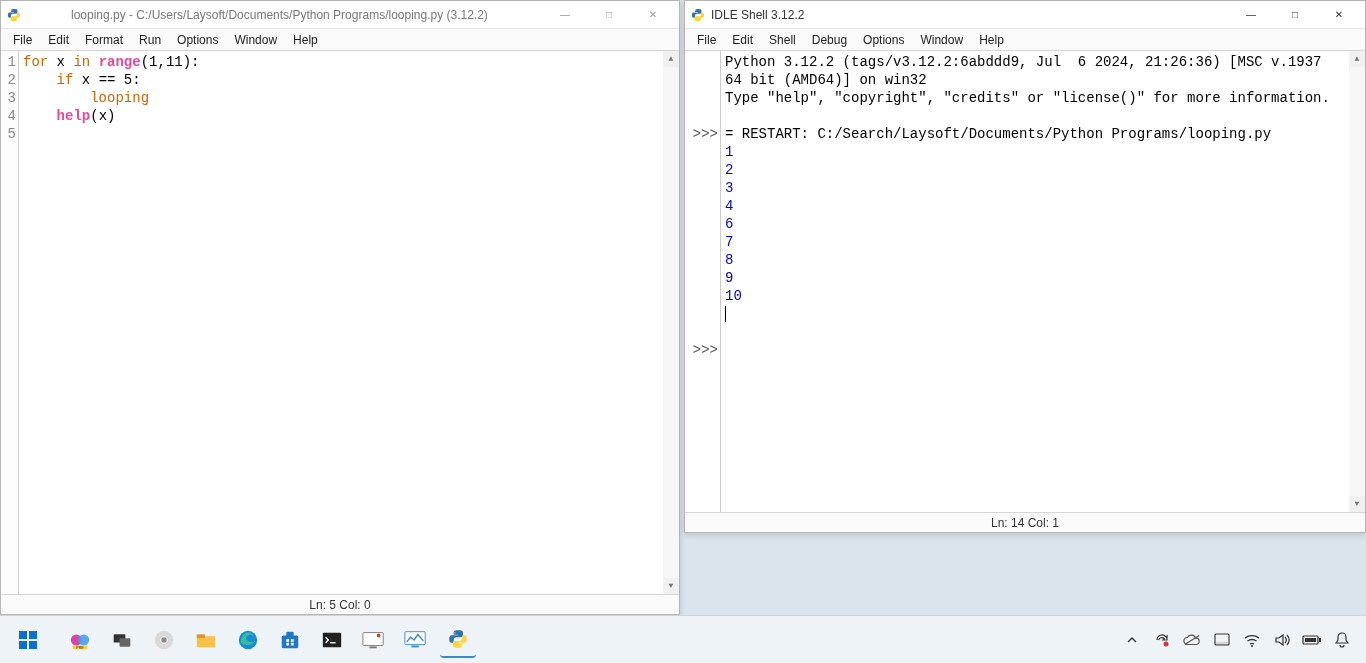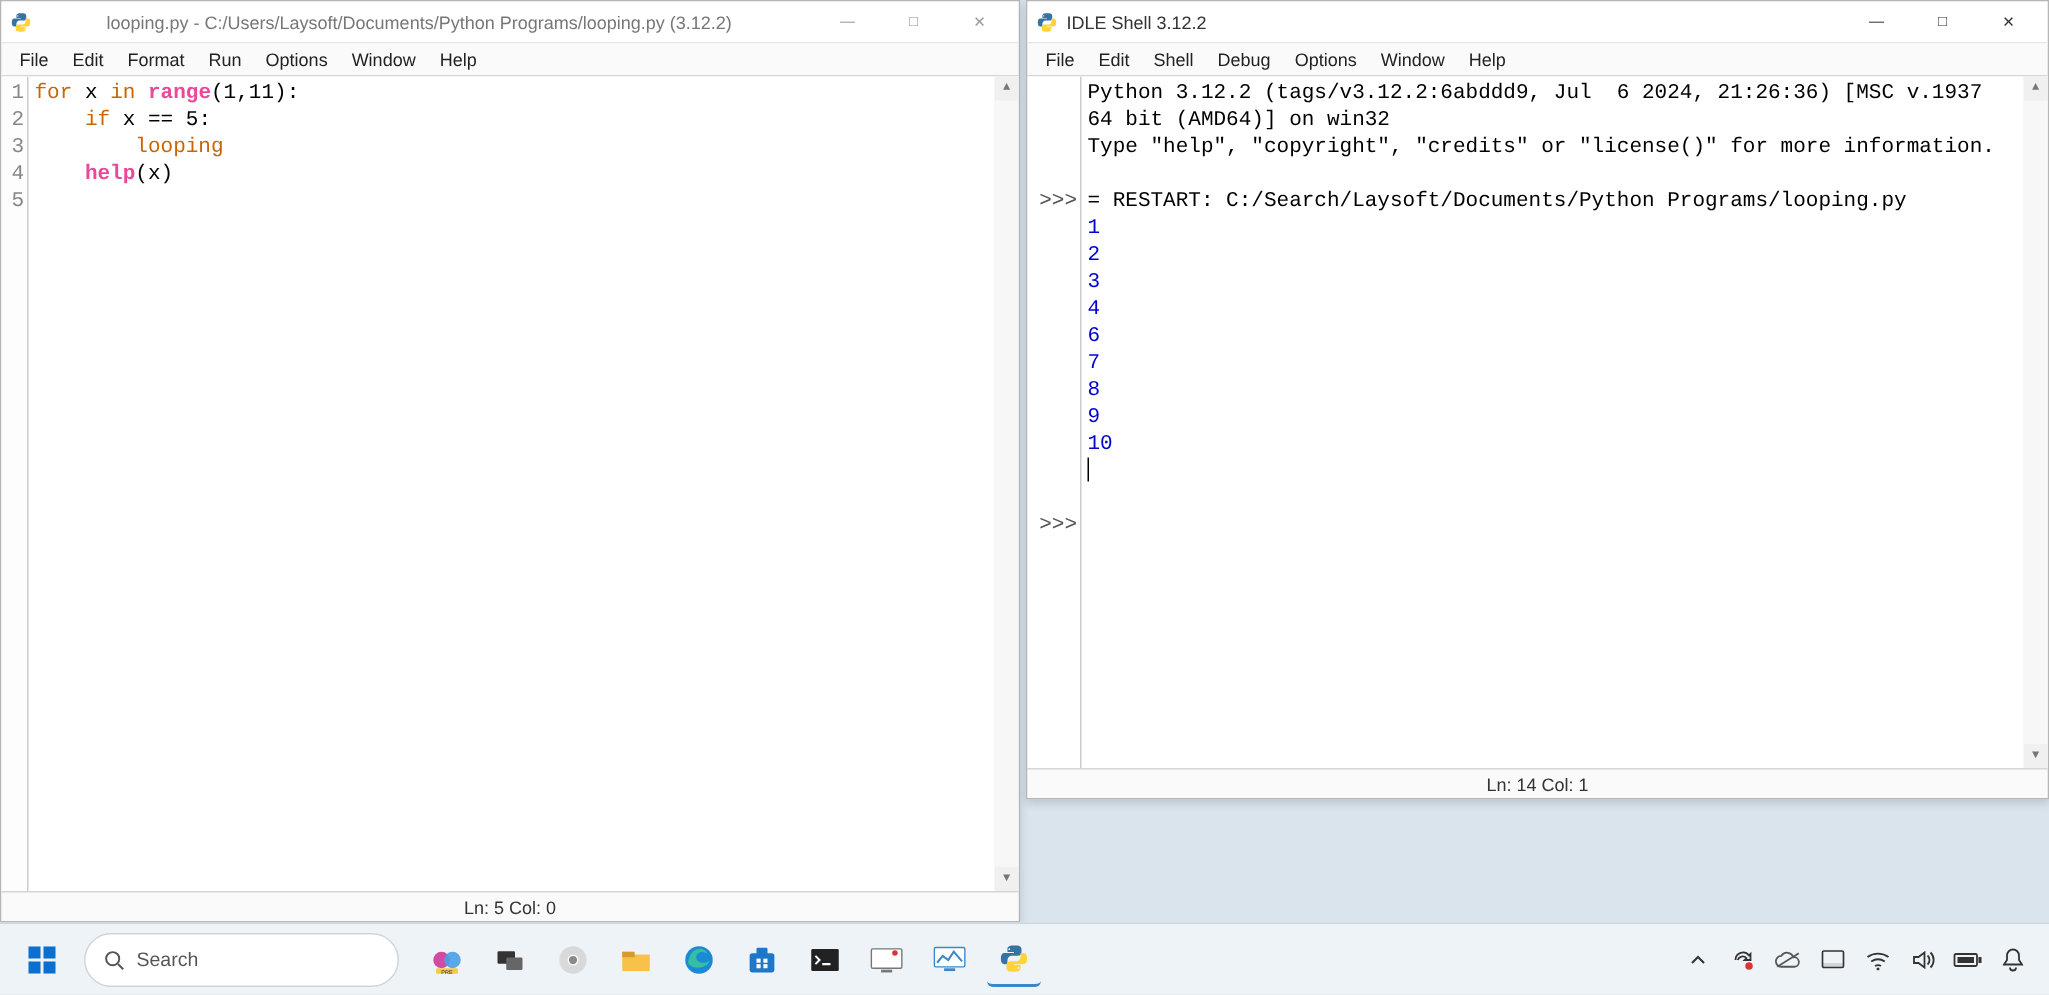--- a/index.html
+++ b/index.html
@@ -298,29 +298,20 @@
 
   <div class="taskbar">
     <div class="start-btn">
       <svg width="20" height="20" viewBox="0 0 20 20">
         <rect x="1" y="1" width="8" height="8" fill="#0b6fd0"></rect>
         <rect x="11" y="1" width="8" height="8" fill="#0b6fd0"></rect>
         <rect x="1" y="11" width="8" height="8" fill="#0b6fd0"></rect>
         <rect x="11" y="11" width="8" height="8" fill="#0b6fd0"></rect>
       </svg>
     </div>
-    <div class="search-box">
-      <span class="si">
-        <svg width="14" height="14" viewBox="0 0 16 16">
-            <circle cx="7" cy="7" r="5" fill="none" stroke="#555" stroke-width="1.5"></circle>
-            <line x1="11" y1="11" x2="15" y2="15" stroke="#555" stroke-width="1.5"></line>
-          </svg>
-      </span>
-      <span>Search</span>
-    </div>
     <div class="tb-icons">
       <div class="tb-icon">
         <svg width="22" height="22" viewBox="0 0 24 24">
             <circle cx="8" cy="12" r="6" fill="#d24ba3"></circle>
             <circle cx="16" cy="12" r="6" fill="#4aa0e6" opacity="0.9"></circle>
             <rect x="4" y="18" width="16" height="4" rx="1" fill="#f7c948"></rect>
             <text x="12" y="22" font-size="4" text-anchor="middle" fill="#333">PRE</text>
           </svg>
       </div>
       <div class="tb-icon">

